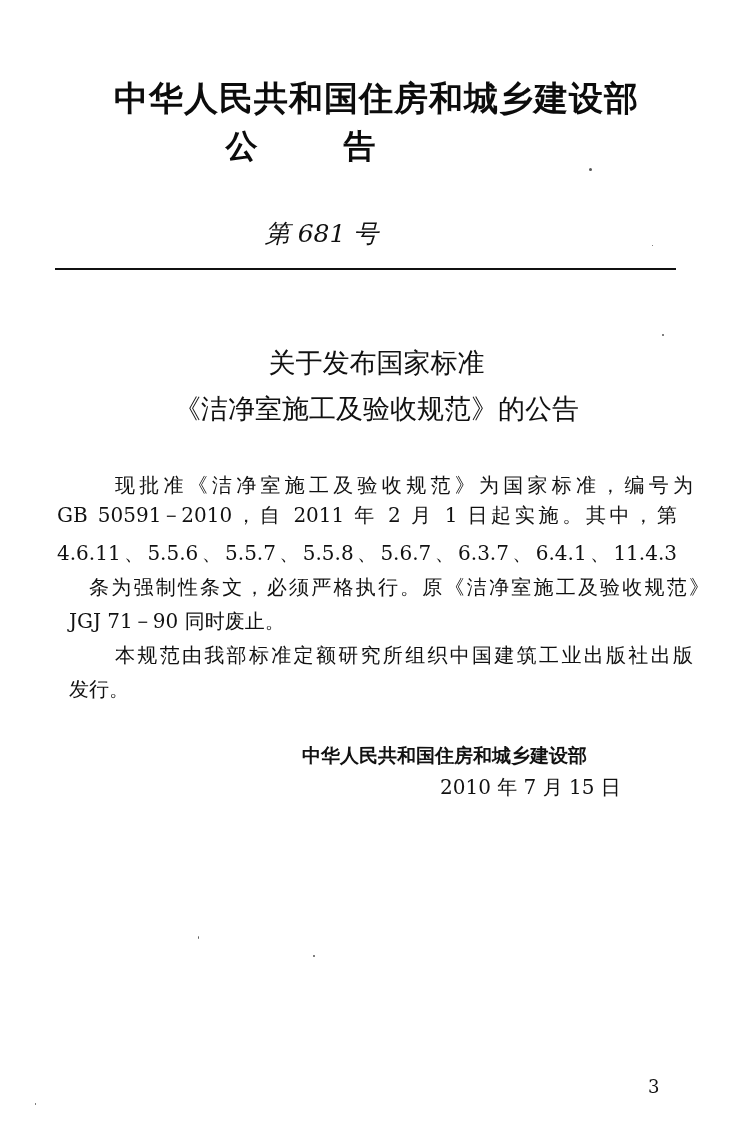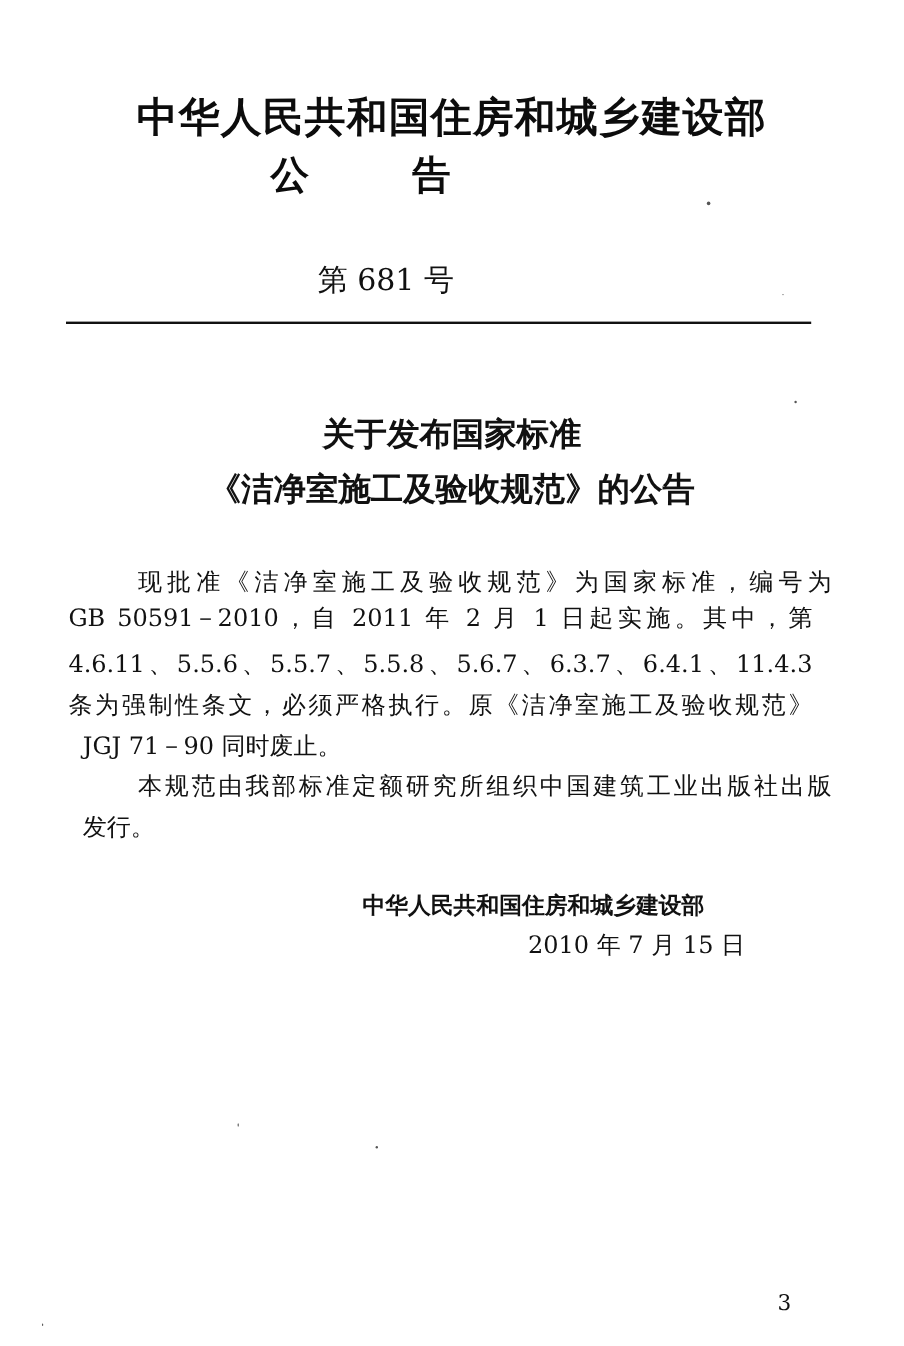--- a/index.html
+++ b/index.html
@@ -37,33 +37,33 @@
       color: #0c0c0c;
     }
     .doc-type span { display: inline-block; }
     .doc-type .gap { width: 86px; }
 
     .doc-number {
       left: 0; width: 643px; top: 216px;
       text-align: center;
       font-size: 25px;
       line-height: 36px;
+      font-style: italic;
     }
     .rule {
       left: 55px; top: 268px;
       width: 621px; height: 2px;
       background: #111111;
     }
 
     .subject {
       left: 0; width: 753px;
       text-align: center;
       font-size: 27px;
       line-height: 40px;
-      font-weight: bold;
     }
     .subject-1 { top: 343px; }
     .subject-2 { top: 389px; }
 
     .body-line {
       left: 57px; width: 620px;
       font-size: 20px;
       line-height: 34px;
       white-space: nowrap;
       text-align: justify;
@@ -110,21 +110,21 @@
 <div class="abs doc-number">第 681 号</div>
 
 <div class="abs rule"></div>
 
 <div class="abs subject subject-1">关于发布国家标准</div>
 <div class="abs subject subject-2">《洁净室施工及验收规范》的公告</div>
 
 <div class="abs body-line indent" style="top:468px;">现批准《洁净室施工及验收规范》为国家标准，编号为</div>
 <div class="abs body-line" style="top:498px;">GB 50591－2010，自 2011 年 2 月 1 日起实施。其中，第</div>
 <div class="abs body-line" style="top:536px;">4.6.11、5.5.6、5.5.7、5.5.8、5.6.7、6.3.7、6.4.1、11.4.3</div>
-<div class="abs body-line" style="top:570px;">条为强制性条文，必须严格执行。原《洁净室施工及验收规范》</div>
+<div class="abs body-line" style="top:570px;margin-left:32px;">条为强制性条文，必须严格执行。原《洁净室施工及验收规范》</div>
 <div class="abs body-line last" style="top:604px;">JGJ 71－90 同时废止。</div>
 <div class="abs body-line indent" style="top:638px;">本规范由我部标准定额研究所组织中国建筑工业出版社出版</div>
 <div class="abs body-line last" style="top:672px;">发行。</div>
 
 <div class="abs sig-org">中华人民共和国住房和城乡建设部</div>
 <div class="abs sig-date">2010 年 7 月 15 日</div>
 
 <div class="abs page-number">3</div>
 
 <div class="speck" style="left:589px;top:168px;width:3px;height:3px;"></div>

